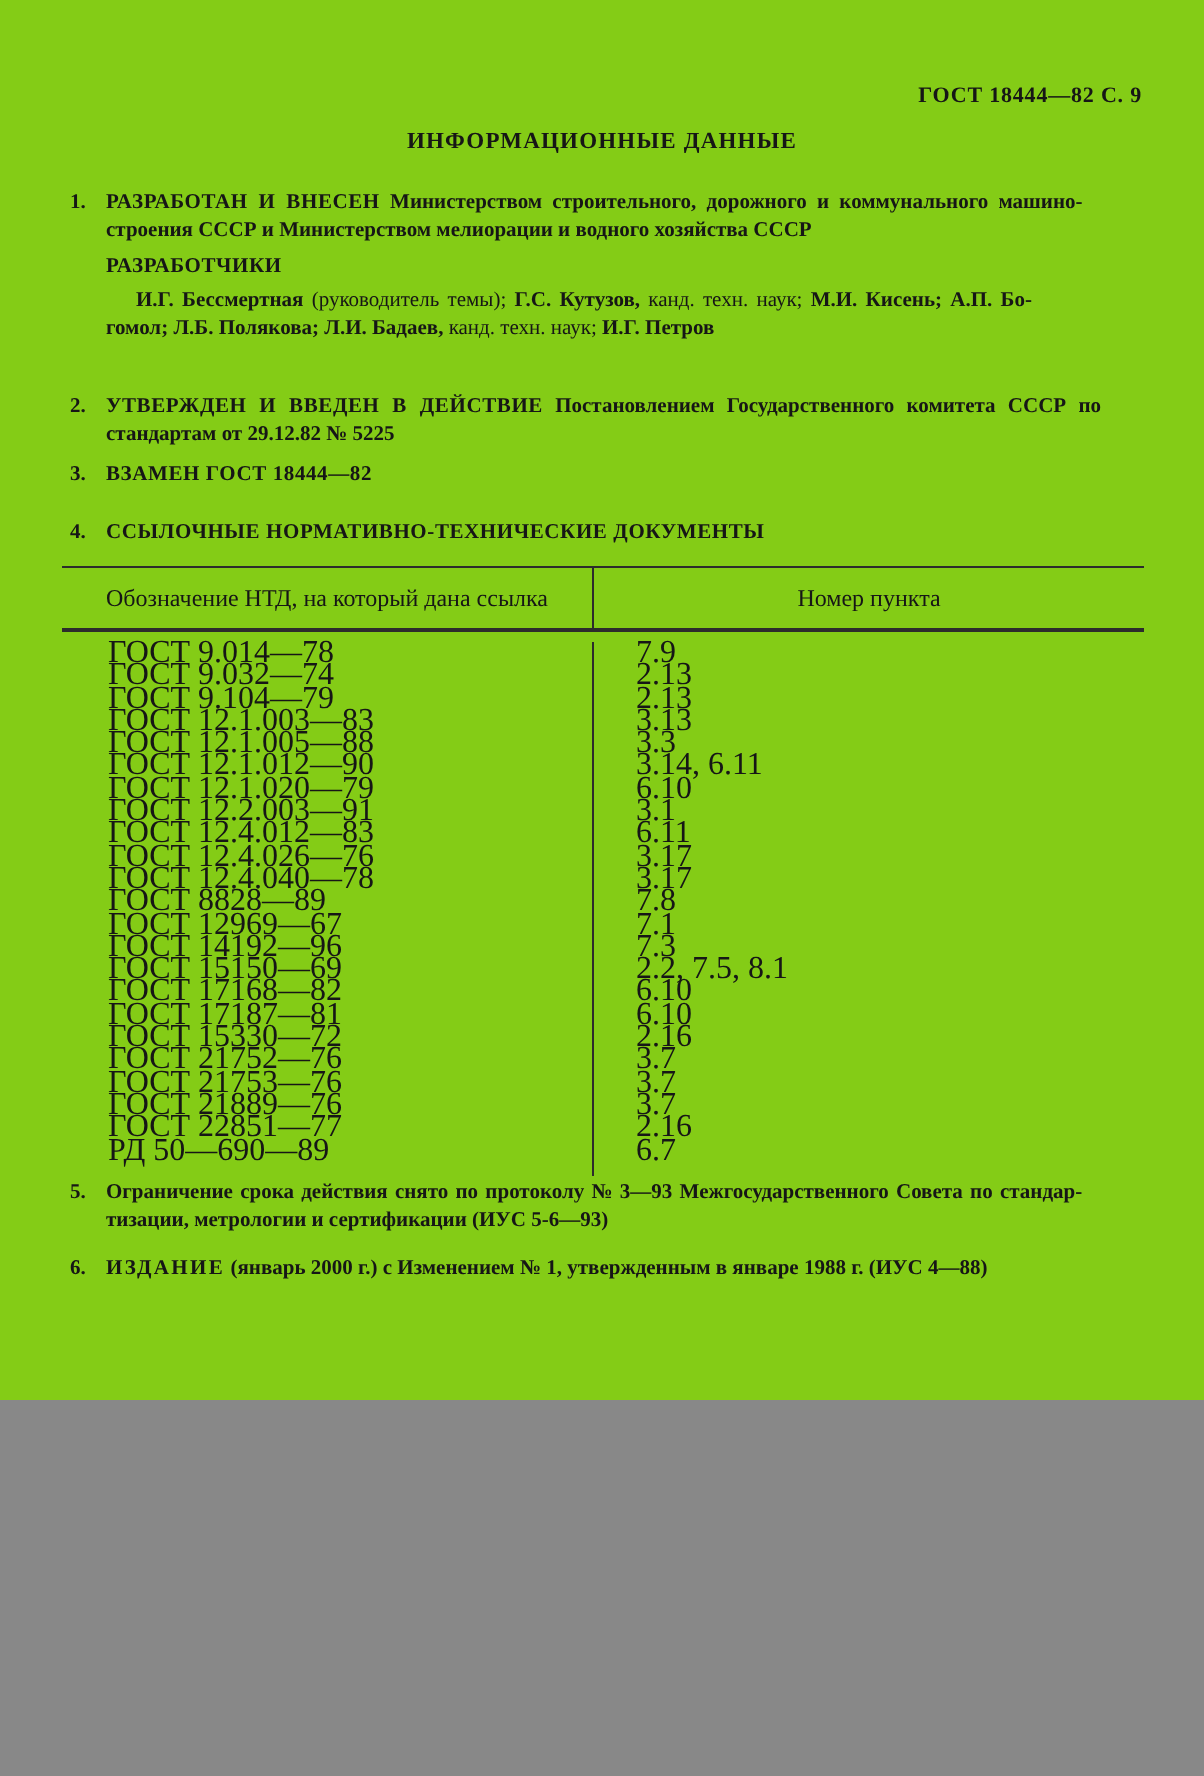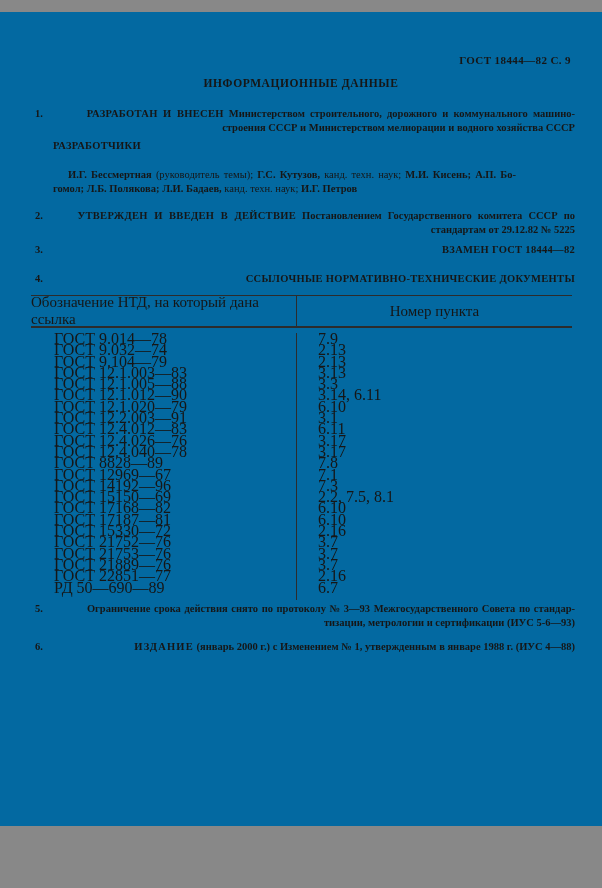--- a/index.html
+++ b/index.html
@@ -1,38 +1,38 @@
 <!DOCTYPE html>
 <html><head>
 <meta charset="utf-8">
 <style>
   html, body { margin: 0; padding: 0; background: #888; }
   .page {
     position: relative;
-    width: 602px; height: 814px;
-    margin: 12px auto;
-    background: #0369a1;
+    width: 602px; height: 700px;
+    margin: 0 auto;
+    background: #84cc16;
     color: #161616;
     font-family: "Liberation Serif", "DejaVu Serif", serif;
     overflow: hidden;
   }
   .doc-ref {
     position: absolute; top: 42px; right: 31px;
     font-size: 11px; font-weight: bold; letter-spacing: 0.4px;
   }
   .title {
     position: absolute; top: 65px; left: 0; width: 602px;
     text-align: center; font-size: 11.5px; font-weight: bold; letter-spacing: 0.6px;
   }
   .item {
     position: absolute; left: 35px; width: 540px;
     display: flex; font-size: 10.5px; font-weight: bold; line-height: 13.5px;
   }
   .item .num { flex: none; width: 18px; }
-  .item .ibody { flex: 1; text-align: right; }
+  .item .ibody { flex: 1; }
   .caps { letter-spacing: 0.3px; }
   .w1 { word-spacing: 1px; }
   .w15 { word-spacing: 1.5px; }
   .w25 { word-spacing: 2.5px; }
   .w35 { word-spacing: 3.5px; }
   .subhead {
     position: absolute; left: 53px; width: 520px;
     font-size: 10.5px; font-weight: bold; letter-spacing: 0.3px;
   }
   .devs {
@@ -41,21 +41,21 @@
   }
   .devs .line1 { padding-left: 15px; }
   .b { font-weight: bold; }
   .r { font-weight: normal; }
   
   .reftable { position: absolute; left: 31px; top: 283px; width: 541px; }
   .thead {
     display: flex; height: 30px;
     border-top: 1.6px solid #2c2c2c;
     border-bottom: 2.6px solid #2c2c2c;
-    font-size: 15px;
+    font-size: 12px;
   }
   .th { display: flex; align-items: center; justify-content: center; box-sizing: border-box; }
   .th1 { width: 266px; border-right: 1px solid #2c2c2c; }
   .th2 { flex: 1; }
   .tbody { padding-top: 5px; font-size: 16px; line-height: 11.3px; }
   .trow { display: flex; }
   .td { box-sizing: border-box; }
   .td1 { width: 266px; padding-left: 23px; border-right: 1px solid #2c2c2c; }
   .td2 { flex: 1; padding-left: 21px; }
   .text-ext { width: 266px; height: 7px; border-right: 1px solid #2c2c2c; box-sizing: border-box; }
@@ -72,21 +72,21 @@
   <div class="item" style="top:95px">
     <span class="num">1.</span>
     <div class="ibody">
       <div class="w25"><span class="caps">РАЗРАБОТАН И ВНЕСЕН</span> <span>Министерством строительного, дорожного и коммунального машино-</span></div>
       <div>строения СССР и Министерством мелиорации и водного хозяйства СССР</div>
     </div>
   </div>
 
   <div class="subhead" style="top:128px">РАЗРАБОТЧИКИ</div>
 
-  <div class="devs" style="top:156px">
+  <div class="devs" style="top:144px">
     <div class="line1 w15"><span class="b">И.Г. Бессмертная </span><span class="r">(руководитель темы); </span><span class="b">Г.С. Кутузов, </span><span class="r">канд. техн. наук; </span><span class="b">М.И. Кисень; А.П. Бо-</span></div>
     <div class="line2"><span class="b">гомол; Л.Б. Полякова; Л.И. Бадаев, </span><span class="r">канд. техн. наук; </span><span class="b">И.Г. Петров</span></div>
   </div>
 
   <div class="item" style="top:197px">
     <span class="num">2.</span>
     <div class="ibody">
       <div class="w35"><span class="caps">УТВЕРЖДЕН И ВВЕДЕН В ДЕЙСТВИЕ</span> <span>Постановлением Государственного комитета СССР по</span></div>
       <div>стандартам от 29.12.82 № 5225</div>
     </div>

